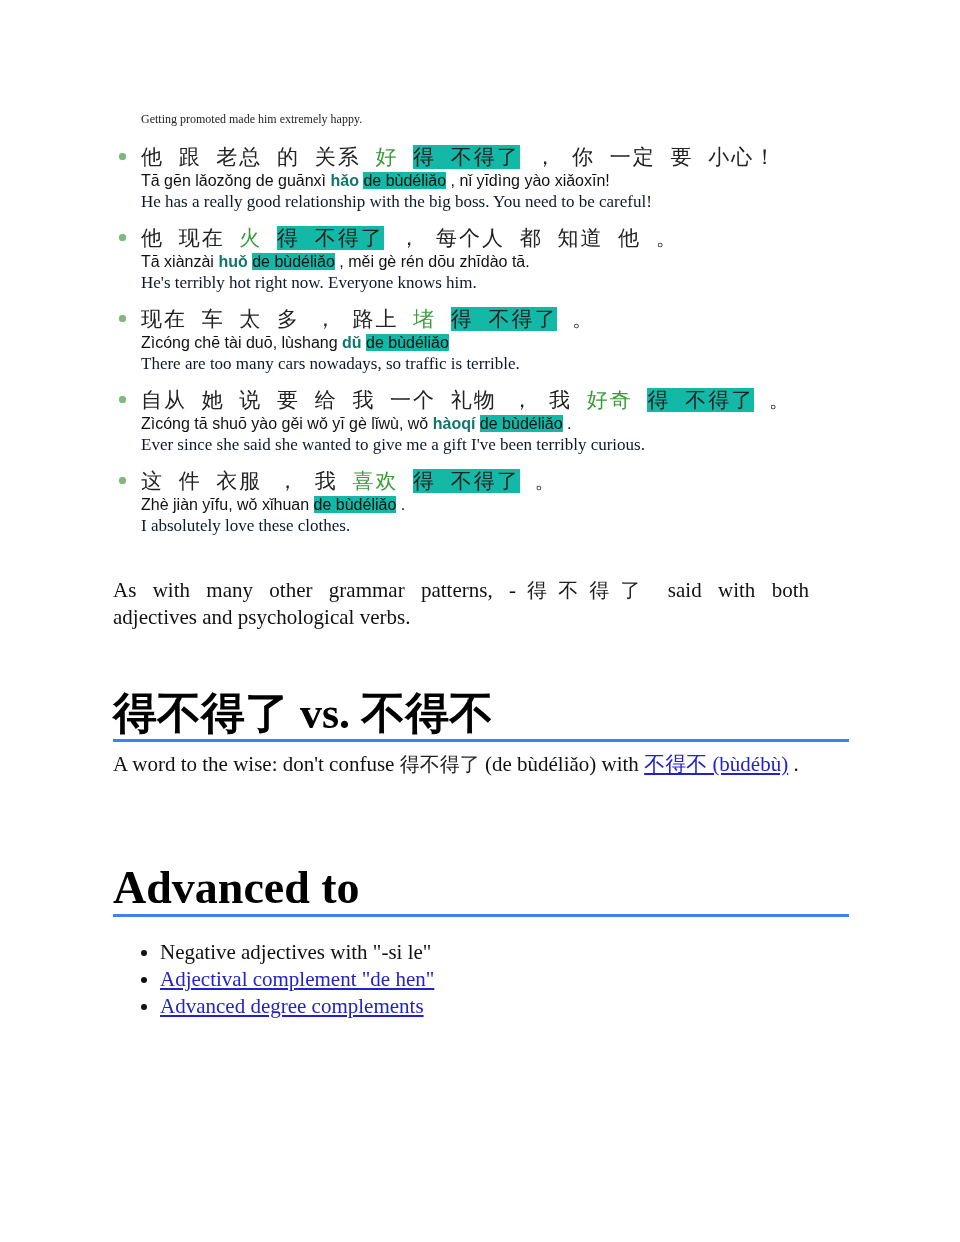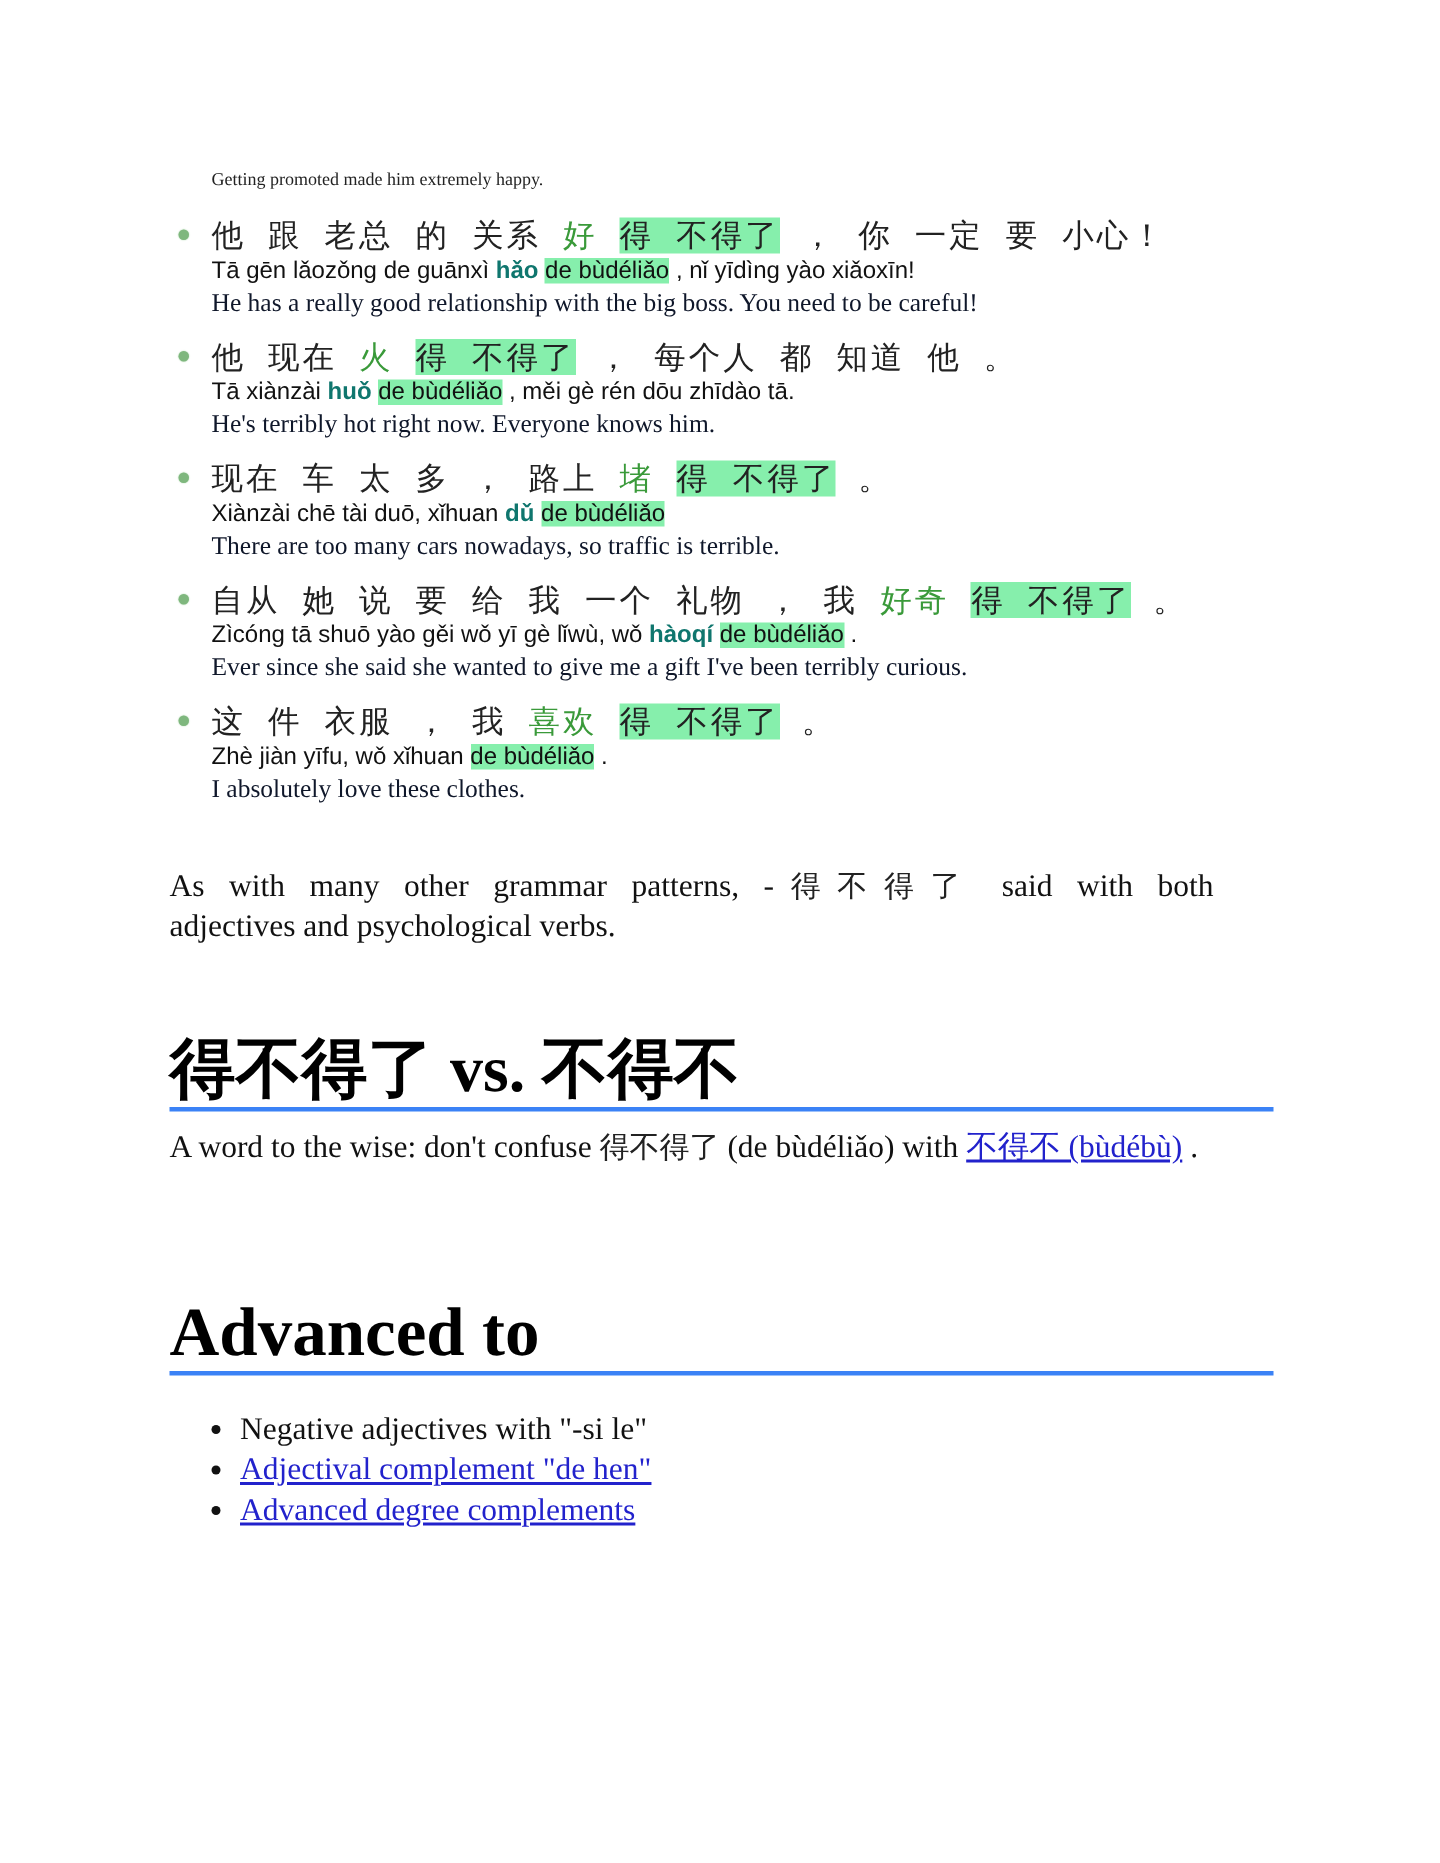--- a/index.html
+++ b/index.html
@@ -56,21 +56,21 @@
     .zh {
       font-family: "DejaVu Sans", sans-serif;
       font-size: 21px;
       line-height: 28px;
       color: #222;
       white-space: nowrap;
       letter-spacing: 2px;
       word-spacing: 6px;
     }
     .zh .green { color: #3a9a3a; }
-    .hl { background: #86efac; }
+    .hl { background: #14b8a6; }
     .py {
       font-family: "Liberation Sans", "DejaVu Sans", sans-serif;
       font-size: 16px;
       line-height: 20px;
       color: #111;
       white-space: nowrap;
     }
     .py .green-b { color: #0f766e; font-weight: bold; }
     .en {
       font-family: Liberation Serif, serif;
@@ -154,21 +154,21 @@
     </li>
     <li class="example">
       <span class="bullet"></span>
       <div class="zh"><span>他 现在 </span><span class="green">火</span> <span class="hl">得 不得了</span><span> ， 每个人 都 知道 他 。</span></div>
       <div class="py"><span>Tā xiànzài </span><span class="green-b">huǒ</span> <span class="hl">de bùdéliǎo</span><span> , měi gè rén dōu zhīdào tā.</span></div>
       <div class="en">He's terribly hot right now. Everyone knows him.</div>
     </li>
     <li class="example">
       <span class="bullet"></span>
       <div class="zh"><span>现在 车 太 多 ， 路上 </span><span class="green">堵</span> <span class="hl">得 不得了</span><span> 。</span></div>
-      <div class="py"><span>Xiànzài chē tài duō, xǐhuan </span><span class="green-b">dǔ</span> <span class="hl">de bùdéliǎo</span><span></span></div>
+      <div class="py"><span>Zìcóng chē tài duō, lùshang </span><span class="green-b">dǔ</span> <span class="hl">de bùdéliǎo</span><span></span></div>
       <div class="en">There are too many cars nowadays, so traffic is terrible.</div>
     </li>
     <li class="example">
       <span class="bullet"></span>
       <div class="zh"><span>自从 她 说 要 给 我 一个 礼物 ， 我 </span><span class="green">好奇</span> <span class="hl">得 不得了</span><span> 。</span></div>
       <div class="py"><span>Zìcóng tā shuō yào gěi wǒ yī gè lǐwù, wǒ </span><span class="green-b">hàoqí</span> <span class="hl">de bùdéliǎo</span><span> .</span></div>
       <div class="en">Ever since she said she wanted to give me a gift I've been terribly curious.</div>
     </li>
     <li class="example">
       <span class="bullet"></span>

